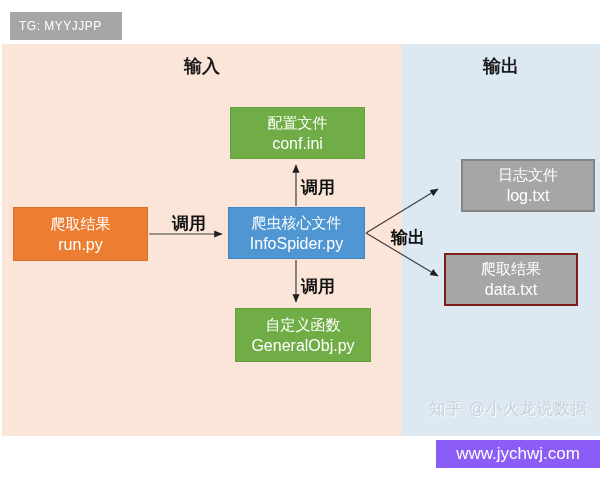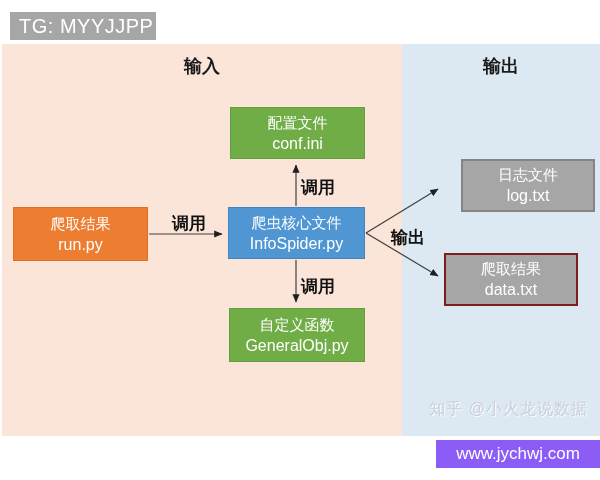--- a/index.html
+++ b/index.html
@@ -1,42 +1,42 @@
 <!DOCTYPE html>
 <html><head>
 <meta charset="utf-8">
 <style>
   html,body{margin:0;padding:0;}
   body{font-family:"Liberation Sans","DejaVu Sans",sans-serif;}
   .screen{position:relative;width:600px;height:480px;background:#ffffff;overflow:hidden;}
 
   
-  .badge{position:absolute;left:10px;top:12px;width:146px;height:28px;
-         background:#a6a6a6;color:#ffffff;font-size:20px;line-height:28px;
+  .badge{position:absolute;left:10px;top:12px;width:112px;height:28px;
+         background:#a6a6a6;color:#ffffff;font-size:12px;line-height:28px;
          padding-left:9px;box-sizing:border-box;letter-spacing:.5px;}
 
   
   .diagram{position:absolute;left:2px;top:44px;width:598px;height:392px;}
   .panel{position:absolute;top:0;height:392px;}
   .panel.input{left:0;width:400px;background:#fbe5d8;}
   .panel.output{left:400px;width:198px;background:#dce8f2;}
   .section-header{position:absolute;top:10px;font-size:18px;font-weight:bold;
                   color:#1a1a1a;text-align:center;}
   .section-header.input{left:0;width:400px;}
   .section-header.output{left:400px;width:198px;}
 
   
   .node{position:absolute;box-sizing:border-box;display:flex;flex-direction:column;
         justify-content:center;align-items:center;color:#ffffff;text-align:left;}
   .node .t{font-size:15px;line-height:20px;}
   .node .f{font-size:16px;line-height:21px;}
   .node.run{left:11px;top:163px;width:135px;height:54px;background:#ed7d31;border:1px solid #dd7028;}
   .node.conf{left:228px;top:63px;width:135px;height:52px;background:#70ad47;border:1px solid #63a03b;}
   .node.spider{left:226px;top:163px;width:137px;height:52px;background:#4f96d3;border:1px solid #3f86c2;}
-  .node.general{left:227px;top:264px;width:136px;height:54px;background:#70ad47;border:1px solid #63a03b;}
+  .node.general{left:233px;top:264px;width:136px;height:54px;background:#70ad47;border:1px solid #63a03b;}
   .node.log{left:442px;top:115px;width:134px;height:53px;background:#a6a6a6;border:2px solid #858585;margin-left:17px;}
   .node.data{left:442px;top:209px;width:134px;height:53px;background:#a6a6a6;border:2px solid #7f1d1d;}
 
   
   .edges{position:absolute;left:0;top:0;width:598px;height:392px;pointer-events:none;}
   .edge-label{position:absolute;font-size:17px;font-weight:bold;color:#111111;
               width:36px;text-align:center;}
   .edge-label.l1{left:169px;top:168px;}
   .edge-label.l2{left:277px;top:132px;text-align:left;padding-left:22px;}
   .edge-label.l3{left:277px;top:231px;text-align:left;padding-left:22px;}

